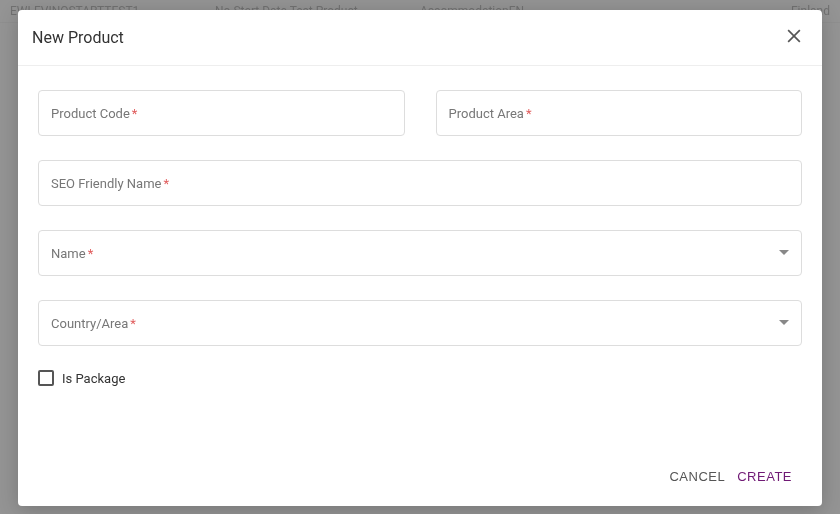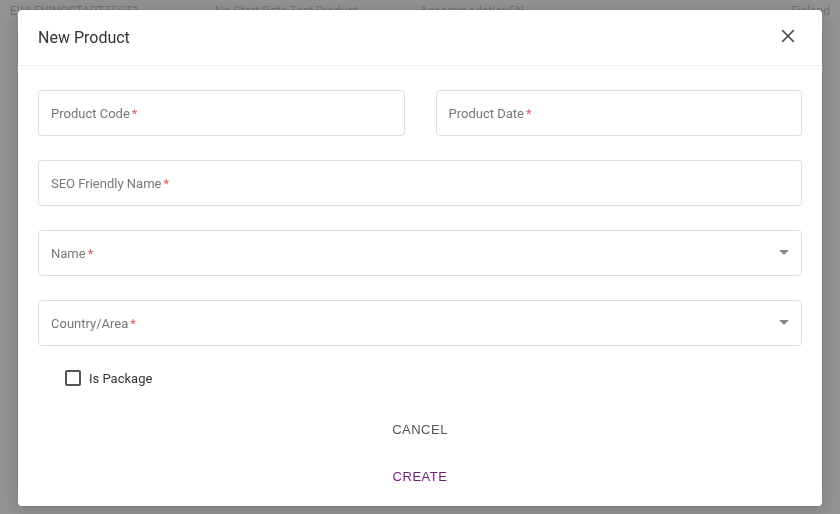--- a/index.html
+++ b/index.html
@@ -45,21 +45,21 @@
       background: #fff;
       border-radius: 4px;
       box-shadow: 0 4px 20px rgba(0,0,0,0.2);
       display: flex;
       flex-direction: column;
     }
     .modal-header {
       display: flex;
       justify-content: space-between;
       align-items: center;
-      padding: 12px 20px;
+      padding: 12px 14px;
       border-bottom: 1px solid #eee;
     }
     .modal-title {
       font-size: 16px;
       font-weight: 400;
       color: #333;
     }
     .close-btn {
       background: none;
       border: none;
@@ -110,39 +110,37 @@
     .checkbox-row {
       display: flex;
       gap: 20px;
       align-items: center;
     }
     .checkbox-item {
       display: flex;
       align-items: center;
       gap: 8px;
       cursor: pointer;
-      margin-left: 27px;
     }
     .checkbox-box {
       width: 16px;
       height: 16px;
       border: 2px solid #555;
       border-radius: 2px;
       background: #fff;
     }
     .checkbox-label {
       font-size: 13px;
       color: #333;
     }
     .modal-footer {
       display: flex;
       justify-content: flex-end;
-      gap: 32px;
+      gap: 12px;
       padding: 18px 30px 22px;
-      flex-direction: column;
     }
     .btn {
       background: none;
       border: none;
       font-size: 13px;
       letter-spacing: 0.5px;
       cursor: pointer;
       text-transform: uppercase;
     }
     .btn-cancel {
@@ -181,21 +179,21 @@
   <div class="modal-body">
 
     <div class="form-row">
       <div class="field">
         <span class="field-label">
           <span>Product Code</span><span class="req">*</span>
         </span>
       </div>
       <div class="field">
         <span class="field-label">
-          <span>Product Date</span><span class="req">*</span>
+          <span>Product Area</span><span class="req">*</span>
         </span>
       </div>
     </div>
 
     <div class="form-row">
       <div class="field field-full">
         <span class="field-label">
           <span>SEO Friendly Name</span><span class="req">*</span>
         </span>
       </div>

